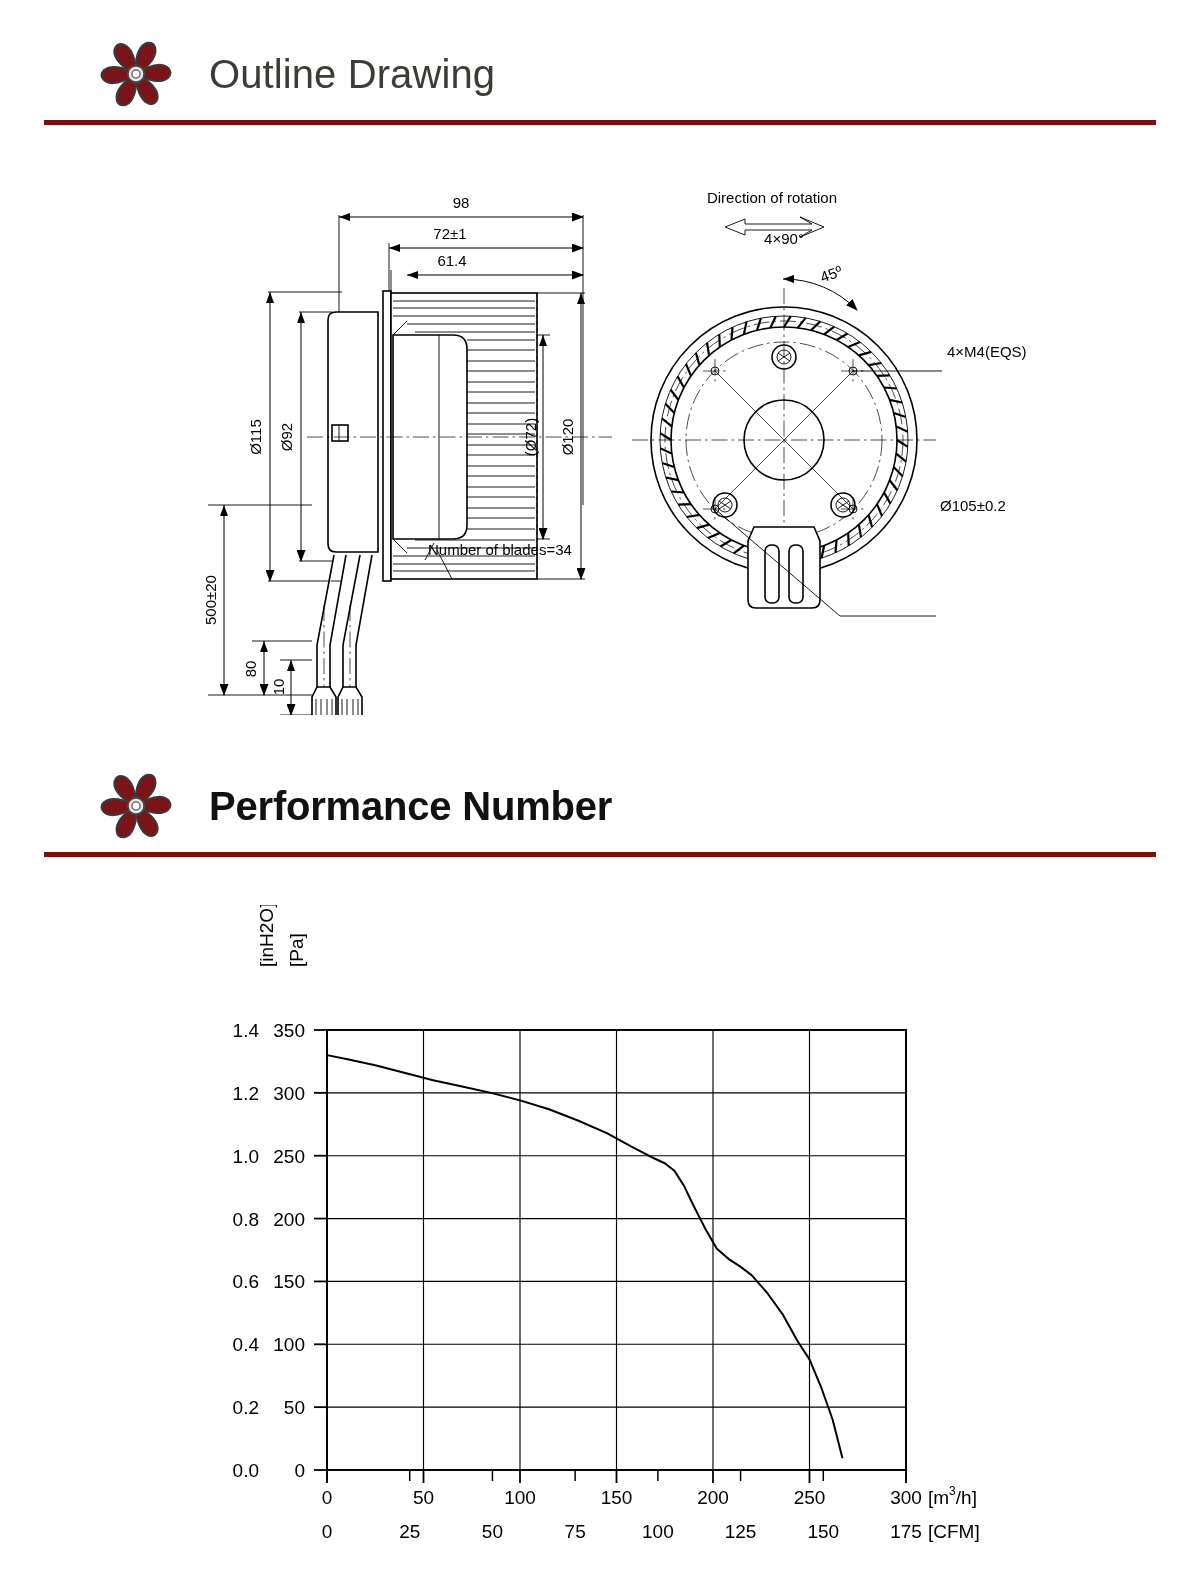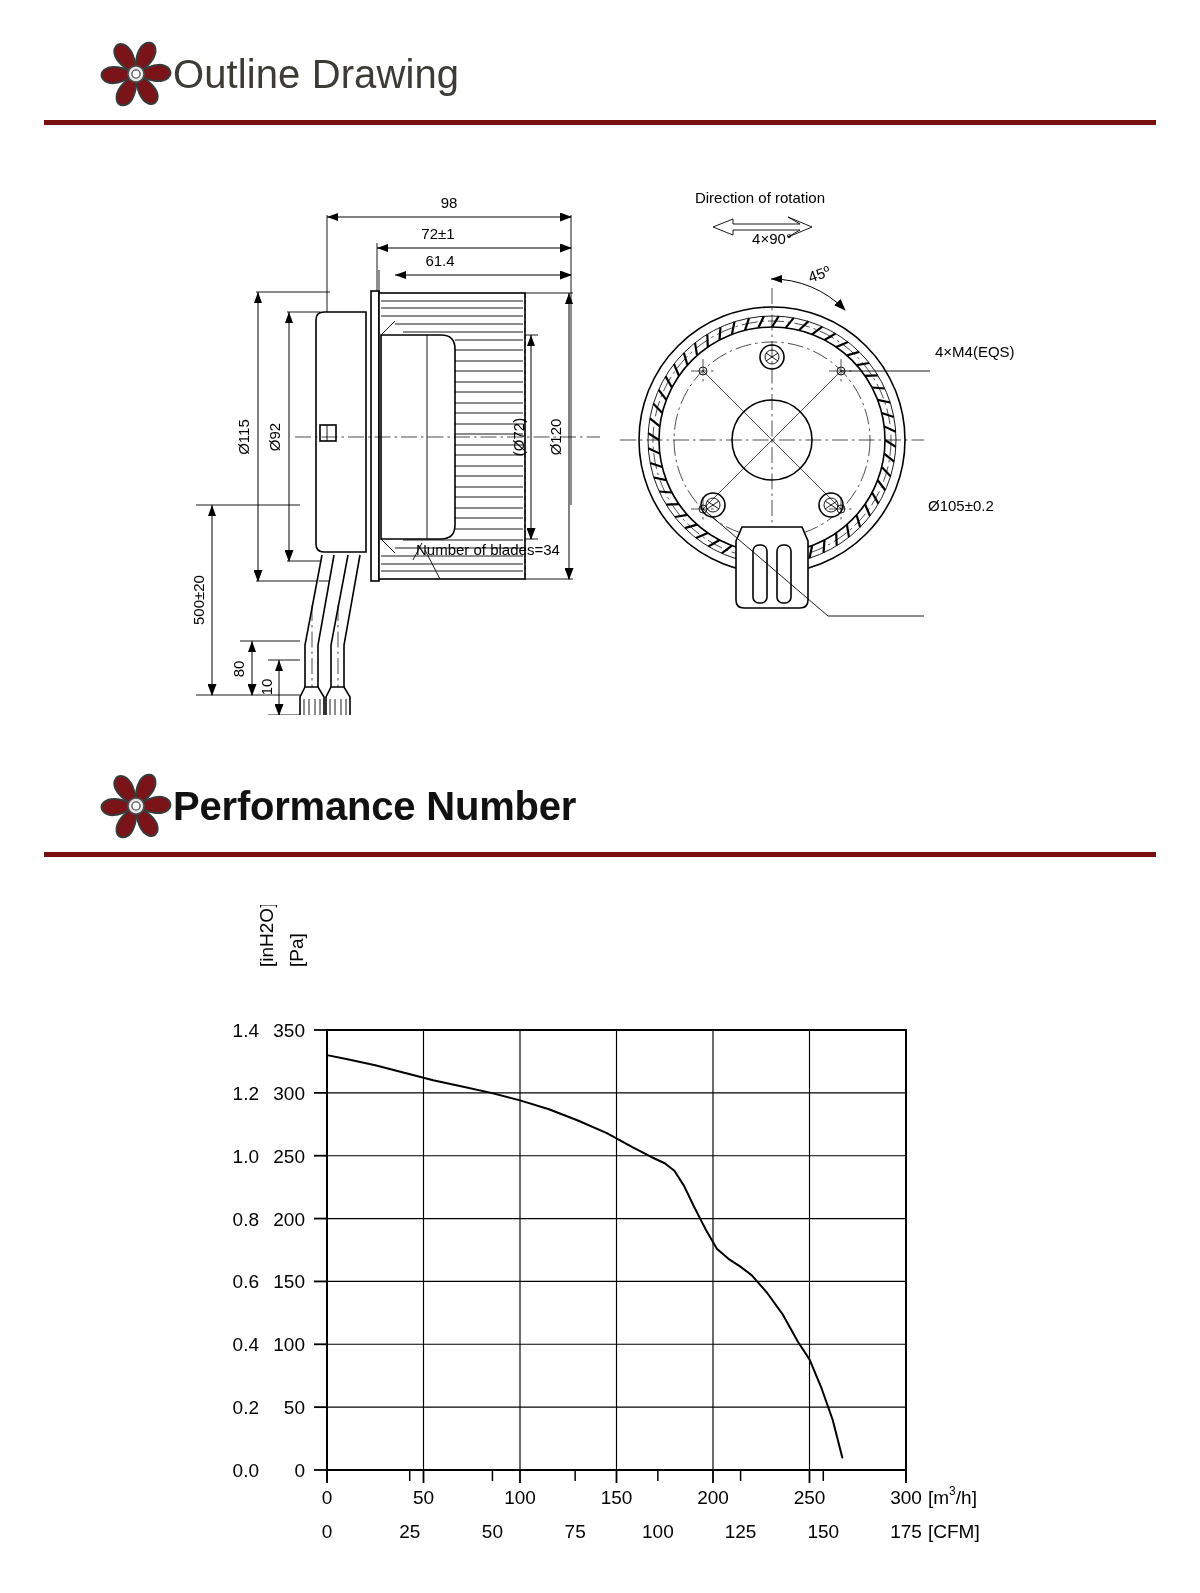--- a/index.html
+++ b/index.html
@@ -22,20 +22,21 @@
     left: 44px; right: 44px;
   }
   .section-header .hdr-row {
     display: flex;
     align-items: center;
     height: 92px;
     padding-left: 55px;
   }
   .fan-logo { width: 74px; height: 74px; flex: 0 0 74px; display:block; }
   .hdr-title {
+    margin-left: 36px;
     white-space: nowrap;
   }
   .hdr-title.light {
     font-size: 40px;
     font-weight: 400;
     color: #3d3b36;
     letter-spacing: .1px;
   }
   .hdr-title.bold {
     font-size: 40px;
@@ -50,21 +51,21 @@
   }
 
   #header-outline { top: 28px; }
   #header-performance { top: 760px; }
 
   
   .drawing-area {
     position: absolute;
     left: 0; right: 0;
   }
-  #outline-drawing-area { top: 175px; height: 540px; }
+  #outline-drawing-area { top: 175px; height: 540px; margin-left: 12px; }
   #performance-chart-area { top: 905px; height: 640px; }
 
   svg { display: block; }
   svg text { font-family: "Liberation Sans", sans-serif; fill: #000; }
 
   .dimline, .extline, .leader {
     stroke: #000; fill: none;
   }
   .dimline { stroke-width: 1; }
   .extline { stroke-width: 0.9; }

